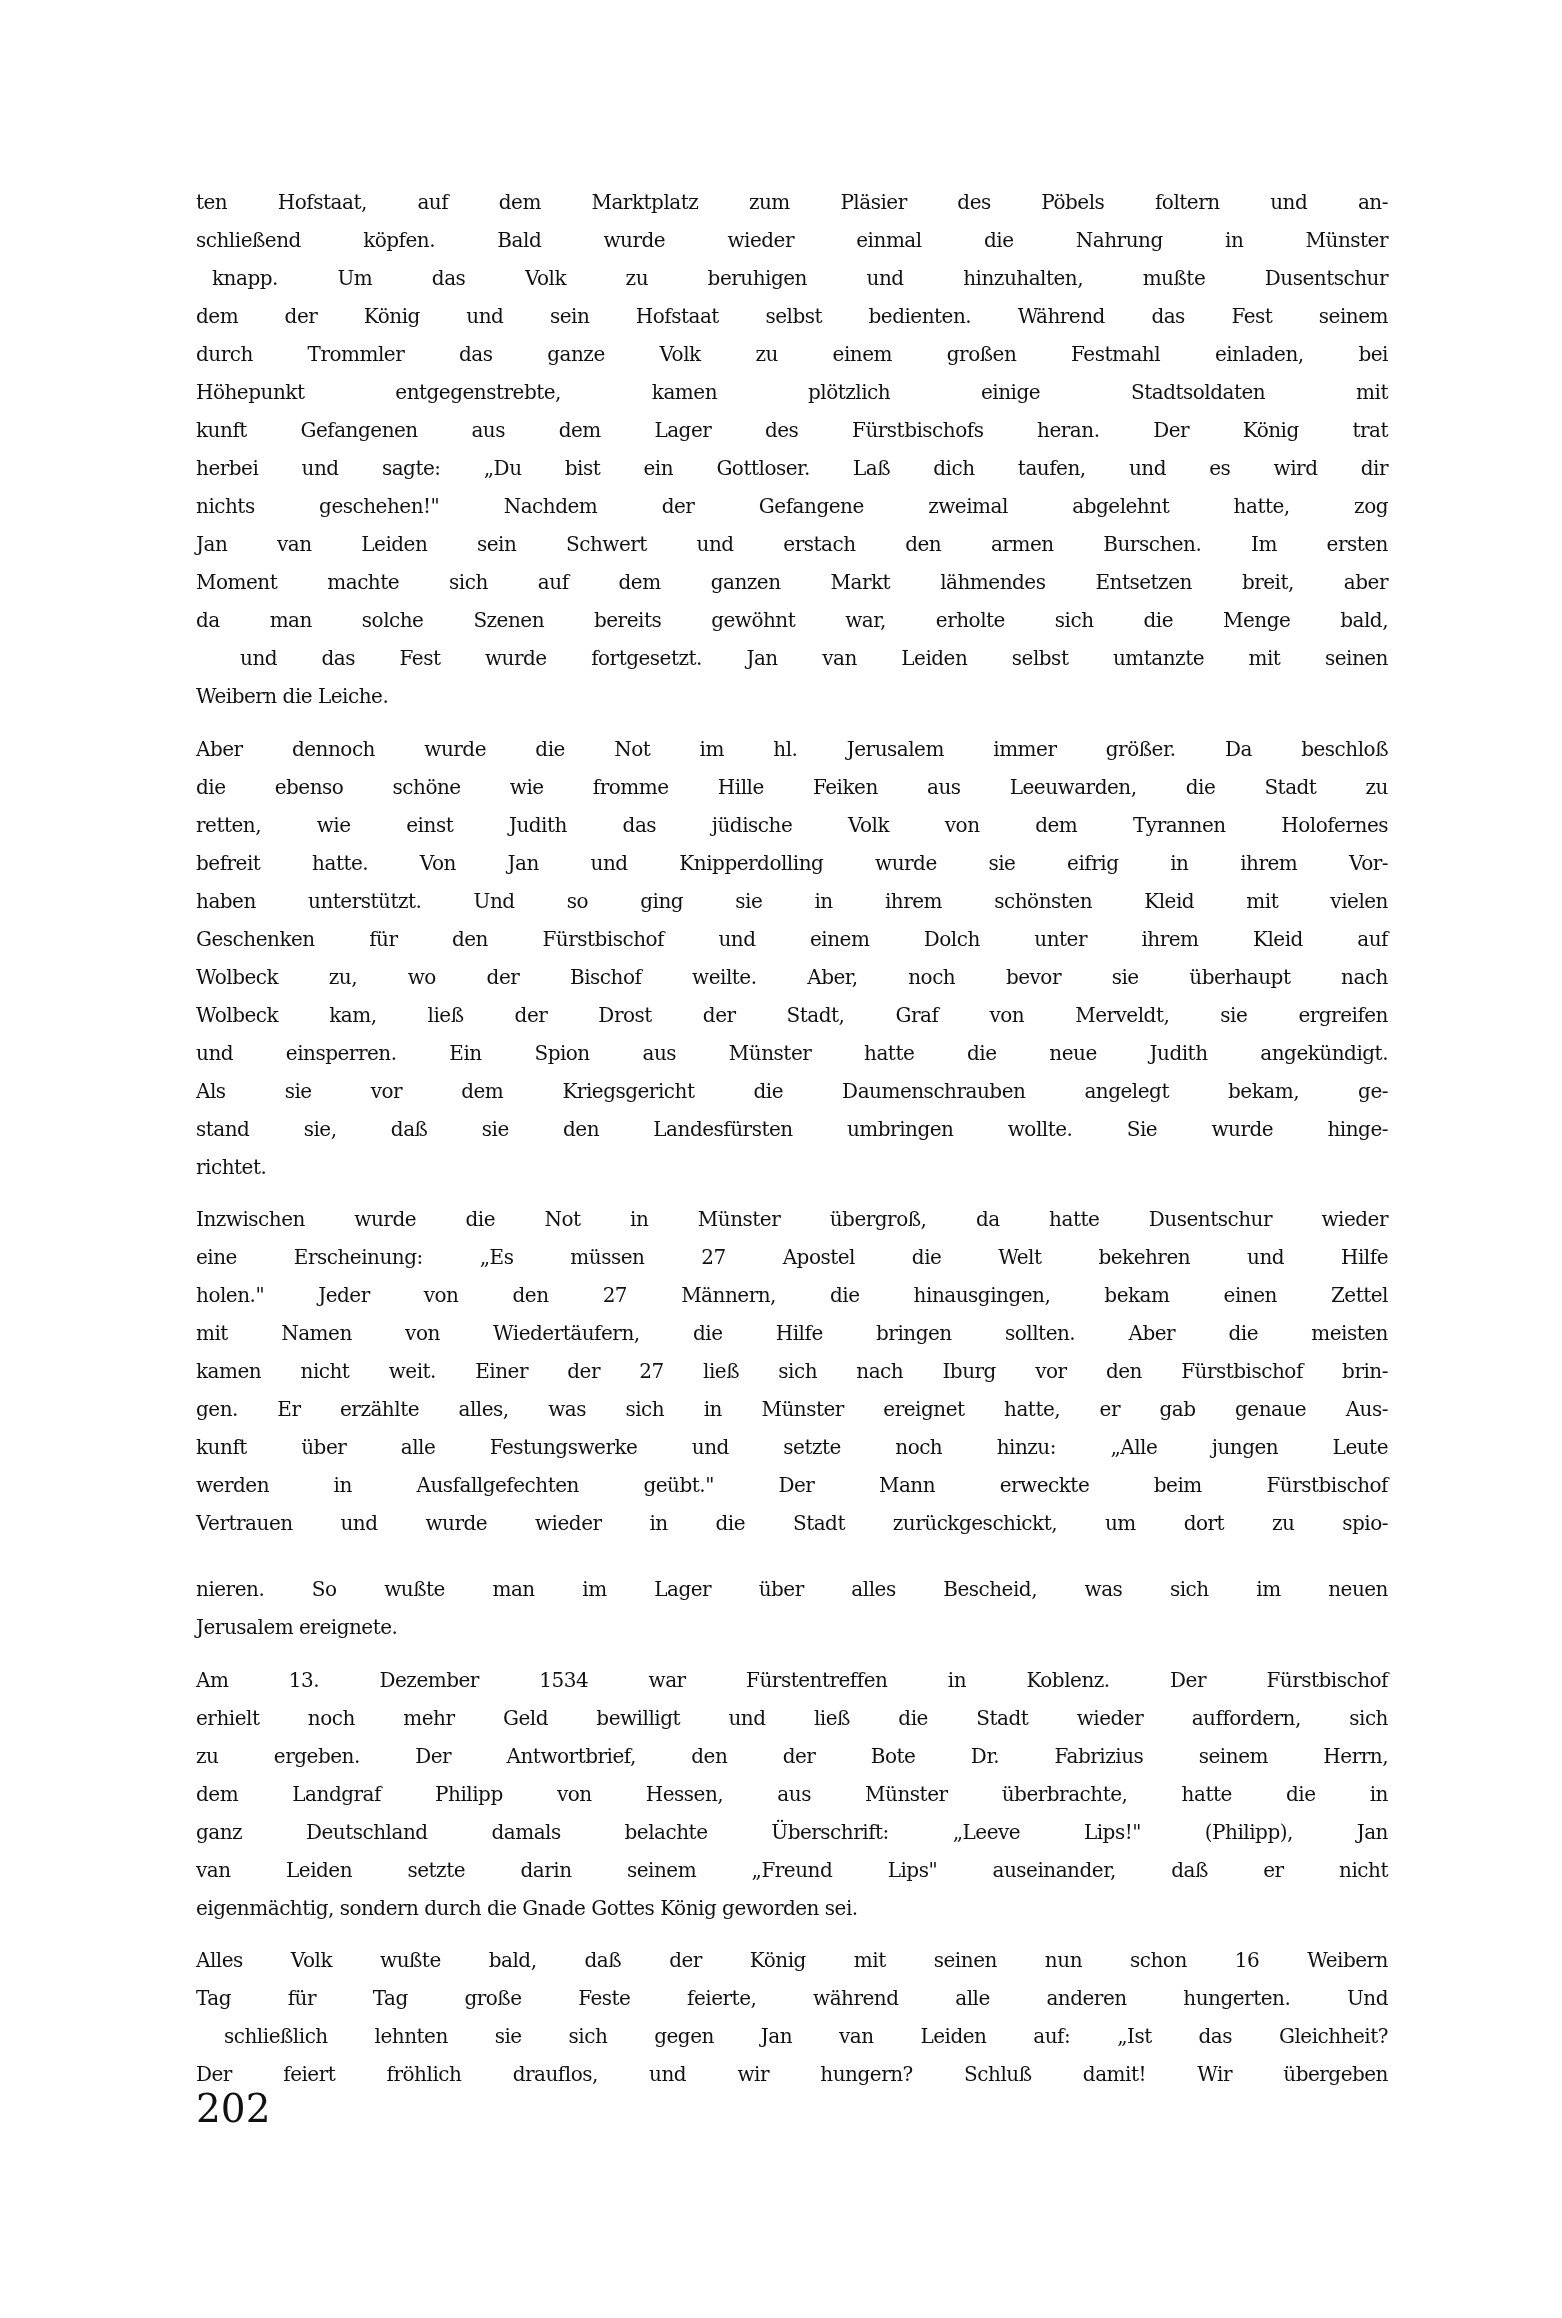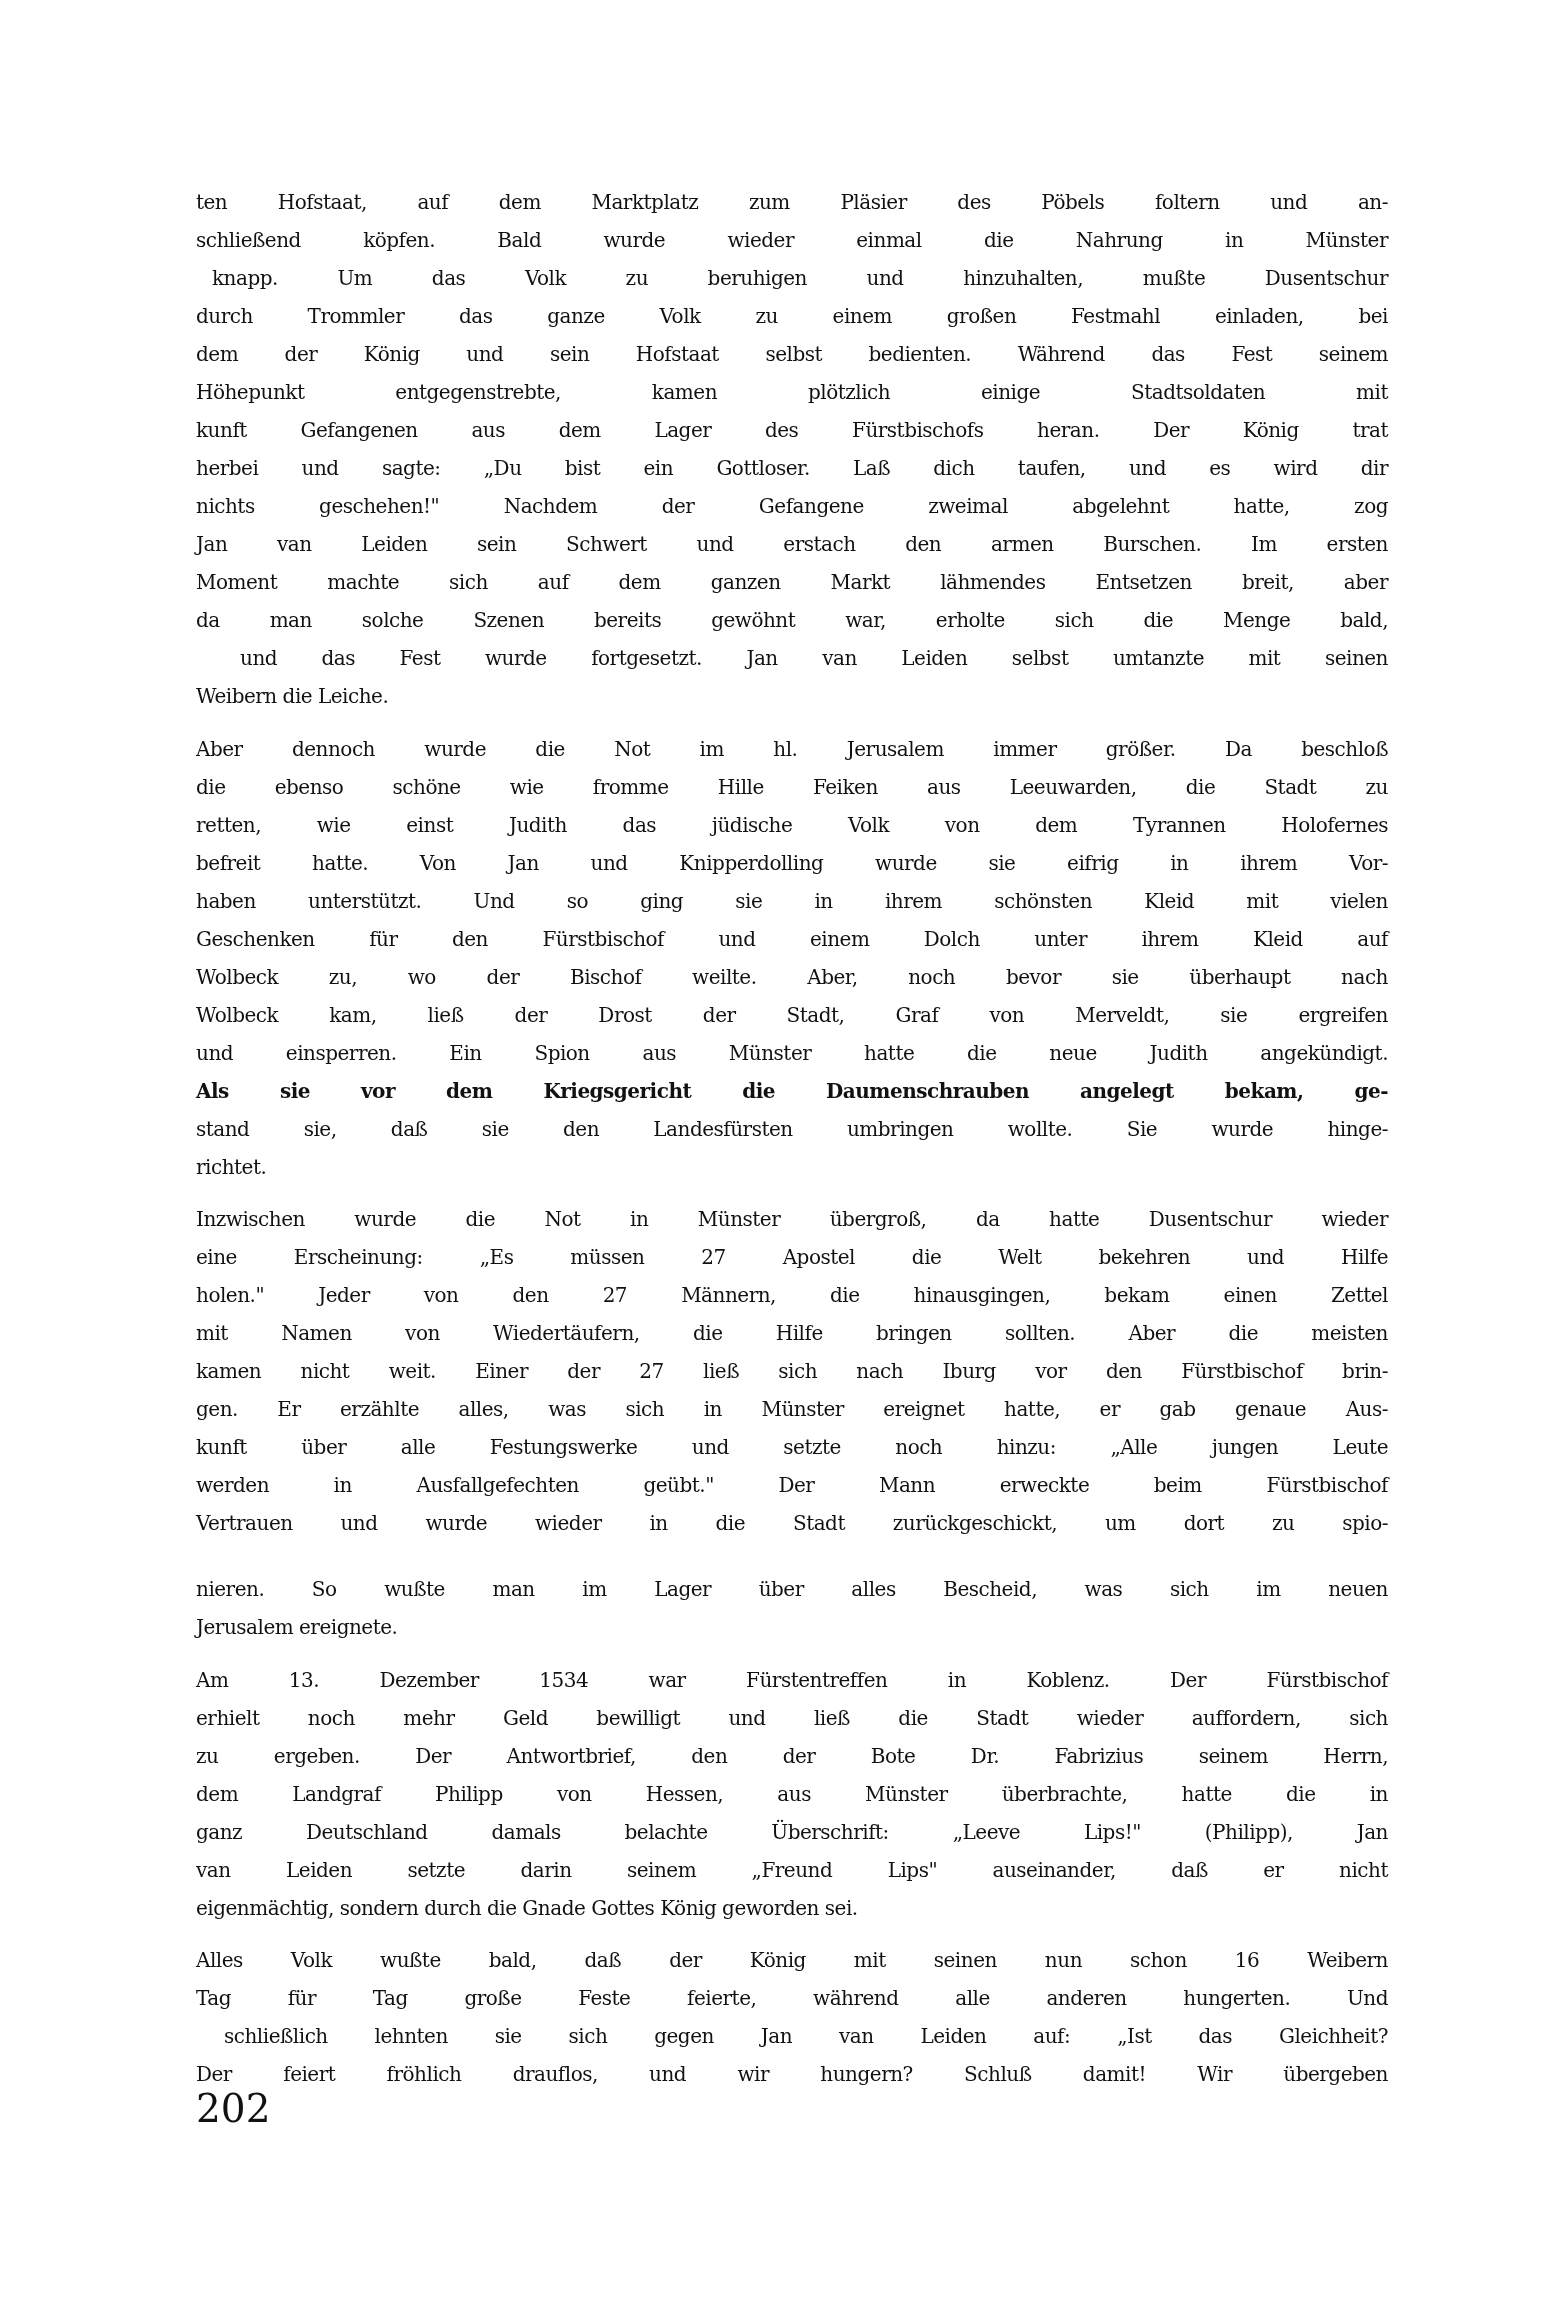--- a/index.html
+++ b/index.html
@@ -50,22 +50,22 @@
   </style>
 </head>
 <body>
 
 <div class="page">
 
   <div class="para">
     <span class="line" style="display: block;">ten Hofstaat, auf dem Marktplatz zum Pläsier des Pöbels foltern und an-</span>
     <span class="line" style="display: block;">schließend köpfen. Bald wurde wieder einmal die Nahrung in Münster</span>
     <span class="line" style="display: block; margin-left: 16px;">knapp. Um das Volk zu beruhigen und hinzuhalten, mußte Dusentschur</span>
+    <span class="line" style="display: block;">dem der König und sein Hofstaat selbst bedienten. Während das Fest seinem</span>
     <span class="line" style="display: block;">durch Trommler das ganze Volk zu einem großen Festmahl einladen, bei</span>
-    <span class="line" style="display: block;">dem der König und sein Hofstaat selbst bedienten. Während das Fest seinem</span>
     <span class="line" style="display: block;">Höhepunkt entgegenstrebte, kamen plötzlich einige Stadtsoldaten mit</span>
     <span class="line" style="display: block;">kunft Gefangenen aus dem Lager des Fürstbischofs heran. Der König trat</span>
     <span class="line" style="display: block;">herbei und sagte: „Du bist ein Gottloser. Laß dich taufen, und es wird dir</span>
     <span class="line" style="display: block;">nichts geschehen!" Nachdem der Gefangene zweimal abgelehnt hatte, zog</span>
     <span class="line" style="display: block;">Jan van Leiden sein Schwert und erstach den armen Burschen. Im ersten</span>
     <span class="line" style="display: block;">Moment machte sich auf dem ganzen Markt lähmendes Entsetzen breit, aber</span>
     <span class="line" style="display: block;">da man solche Szenen bereits gewöhnt war, erholte sich die Menge bald,</span>
     <span class="line" style="display: block; margin-left: 44px;">und das Fest wurde fortgesetzt. Jan van Leiden selbst umtanzte mit seinen</span>
     <span class="line last" style="display: block;">Weibern die Leiche.</span>
   </div>
@@ -73,21 +73,21 @@
   <div class="para">
     <span class="line" style="display: block;">Aber dennoch wurde die Not im hl. Jerusalem immer größer. Da beschloß</span>
     <span class="line" style="display: block;">die ebenso schöne wie fromme Hille Feiken aus Leeuwarden, die Stadt zu</span>
     <span class="line" style="display: block;">retten, wie einst Judith das jüdische Volk von dem Tyrannen Holofernes</span>
     <span class="line" style="display: block;">befreit hatte. Von Jan und Knipperdolling wurde sie eifrig in ihrem Vor-</span>
     <span class="line" style="display: block;">haben unterstützt. Und so ging sie in ihrem schönsten Kleid mit vielen</span>
     <span class="line" style="display: block;">Geschenken für den Fürstbischof und einem Dolch unter ihrem Kleid auf</span>
     <span class="line" style="display: block;">Wolbeck zu, wo der Bischof weilte. Aber, noch bevor sie überhaupt nach</span>
     <span class="line" style="display: block;">Wolbeck kam, ließ der Drost der Stadt, Graf von Merveldt, sie ergreifen</span>
     <span class="line" style="display: block;">und einsperren. Ein Spion aus Münster hatte die neue Judith angekündigt.</span>
-    <span class="line" style="display: block; font-weight: bold;">Als sie vor dem Kriegsgericht die Daumenschrauben angelegt bekam, ge-</span>
+    <span class="line" style="display: block;">Als sie vor dem Kriegsgericht die Daumenschrauben angelegt bekam, ge-</span>
     <span class="line" style="display: block;">stand sie, daß sie den Landesfürsten umbringen wollte. Sie wurde hinge-</span>
     <span class="line last" style="display: block;">richtet.</span>
   </div>
 
   <div class="para">
     <span class="line" style="display: block;">Inzwischen wurde die Not in Münster übergroß, da hatte Dusentschur wieder</span>
     <span class="line" style="display: block;">eine Erscheinung: „Es müssen 27 Apostel die Welt bekehren und Hilfe</span>
     <span class="line" style="display: block;">holen." Jeder von den 27 Männern, die hinausgingen, bekam einen Zettel</span>
     <span class="line" style="display: block;">mit Namen von Wiedertäufern, die Hilfe bringen sollten. Aber die meisten</span>
     <span class="line" style="display: block;">kamen nicht weit. Einer der 27 ließ sich nach Iburg vor den Fürstbischof brin-</span>

